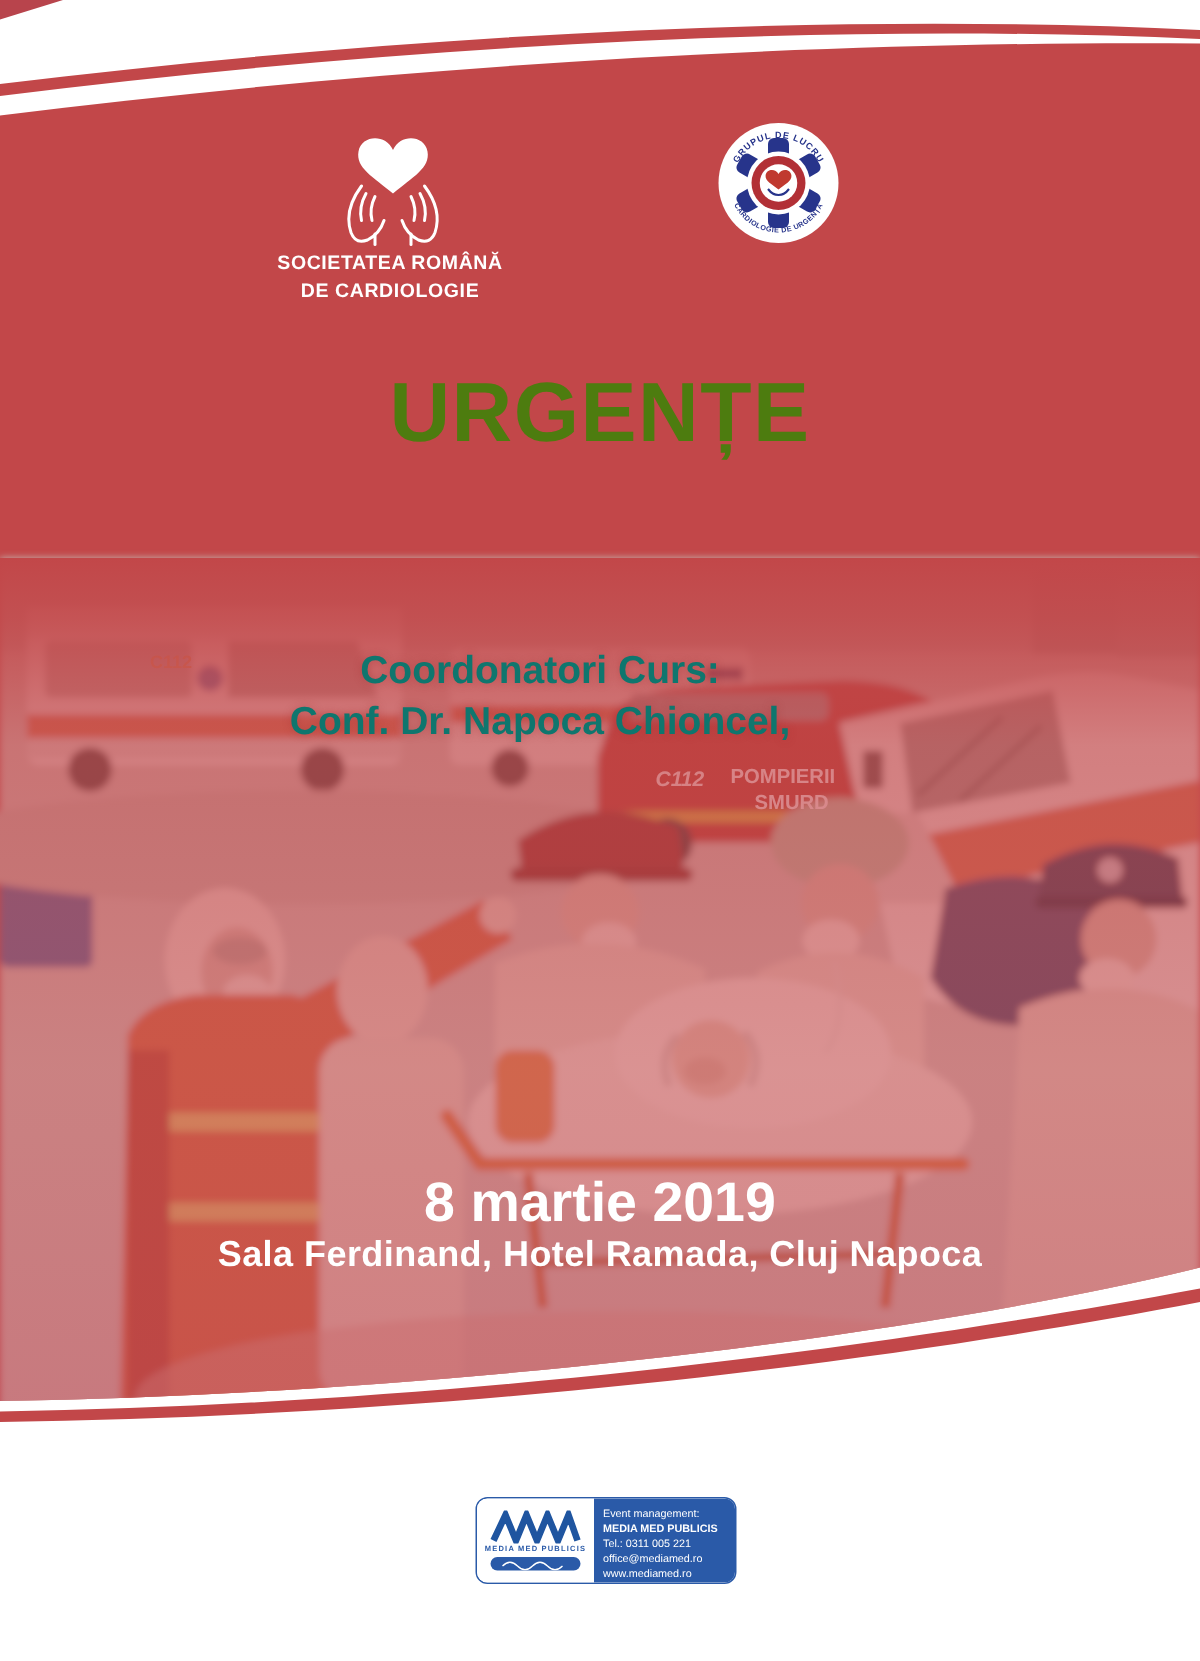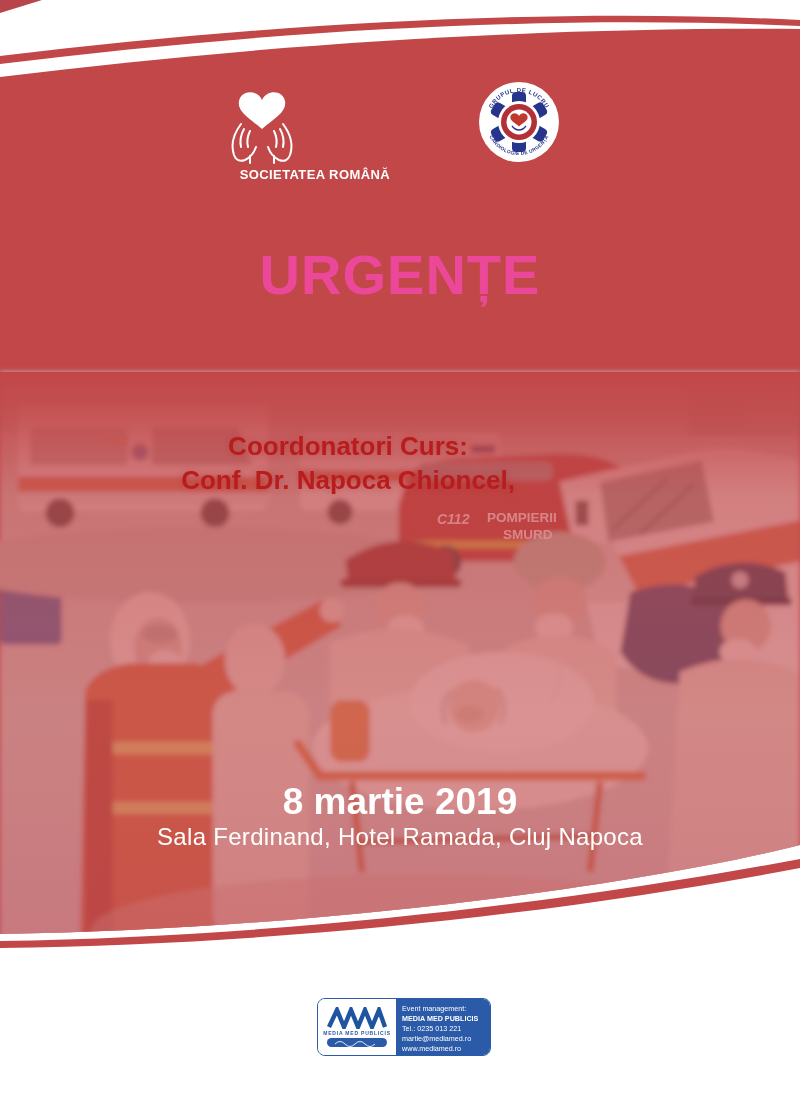--- a/index.html
+++ b/index.html
@@ -3,39 +3,39 @@
 <meta charset="utf-8">
 <style>
   html,body{margin:0;padding:0;background:#ffffff;}
   .poster{
     position:relative;width:800px;height:1107px;background:#ffffff;overflow:hidden;
     font-family:"Liberation Sans", sans-serif;
   }
   .bg-svg{position:absolute;left:0;top:0;width:800px;height:1107px;}
   .abs{position:absolute;}
   .logo-label{
-    width:260px;text-align:right;color:#fff;font-weight:bold;
+    width:260px;text-align:center;color:#fff;font-weight:bold;
     font-size:13px;line-height:1.45;letter-spacing:.4px;
   }
   .title-block{
-    left:0;top:243px;width:800px;text-align:center;color:#ec4899;
+    left:0;top:243px;width:800px;text-align:center;color:#4d7c0f;
     font-weight:800;font-size:56px;line-height:1.16;letter-spacing:1px;
   }
   .coord-block{
-    left:4px;top:430px;width:688px;text-align:center;color:#b91c1c;
+    left:16px;top:430px;width:688px;text-align:center;color:#0f766e;
     font-weight:bold;font-size:26px;line-height:1.30;
     text-shadow:0 0 6px rgba(160,40,44,.35);
   }
   .event-date{
     left:0;top:782px;width:800px;text-align:center;color:#fff;
     font-weight:bold;font-size:37px;line-height:1.1;
   }
   .event-venue{
     left:0;top:823px;width:800px;text-align:center;color:#fff;
-    font-weight:400;font-size:24px;line-height:1.2;letter-spacing:.3px;
+    font-weight:700;font-size:24px;line-height:1.2;letter-spacing:.3px;
   }
   .footer-card{
     left:317px;top:998px;width:172px;height:56px;display:flex;
     border:1px solid #2a5aa8;border-radius:8px;overflow:hidden;background:#fff;
   }
   .footer-left{
     width:78px;background:#ffffff;display:flex;flex-direction:column;
     align-items:center;justify-content:center;padding:3px 2px;box-sizing:border-box;
   }
   .footer-caption{
@@ -237,20 +237,21 @@
     <text font-family="Liberation Sans, sans-serif" font-size="6" font-weight="bold" fill="#27348b" letter-spacing="0.6">
       <textPath href="#arcTop" startOffset="50%" text-anchor="middle">GRUPUL DE LUCRU</textPath>
     </text>
     <text font-family="Liberation Sans, sans-serif" font-size="4.8" font-weight="bold" fill="#27348b" letter-spacing="0.3">
       <textPath href="#arcBot" startOffset="50%" text-anchor="middle">CARDIOLOGIE DE URGENȚĂ</textPath>
     </text>
   </svg>
 
   <div class="abs logo-label" style="left:130px;top:166px;">
     <div>SOCIETATEA ROMÂNĂ</div>
+    <div>DE CARDIOLOGIE</div>
   </div>
 
   <div class="abs title-block">
     <div>URGENȚE</div>
   </div>
 
   <div class="abs coord-block">
     <div>Coordonatori Curs:</div>
     <div>Conf. Dr. Napoca Chioncel,</div>
   </div>
@@ -266,19 +267,19 @@
       <div class="footer-caption">MEDIA MED PUBLICIS</div>
       <div class="footer-pill">
         <svg width="50" height="8" viewBox="0 0 50 8">
           <path d="M3,5 q5,-5 10,0 t10,0 t10,0 t10,0" fill="none" stroke="#ffffff" stroke-width="0.9"></path>
         </svg>
       </div>
     </div>
     <div class="footer-right">
       <div>Event management:</div>
       <div class="b">MEDIA MED PUBLICIS</div>
-      <div>Tel.: 0235 013 221</div>
-      <div>martie@mediamed.ro</div>
+      <div>Tel.: 0311 005 221</div>
+      <div>office@mediamed.ro</div>
       <div>www.mediamed.ro</div>
     </div>
   </div>
 
 </div>
 
 </body></html>

